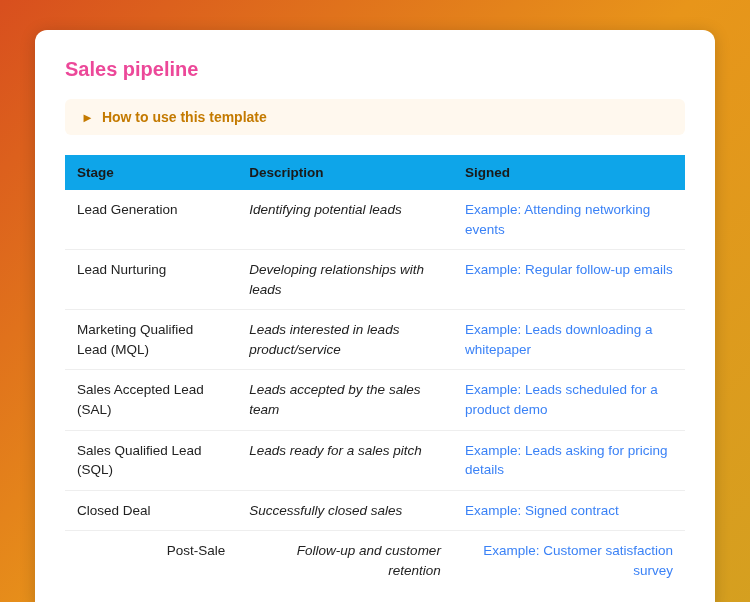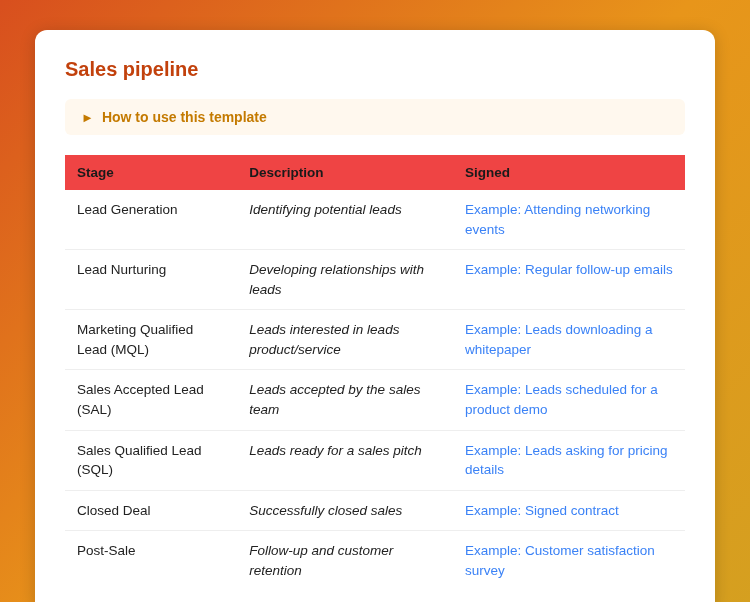--- a/index.html
+++ b/index.html
@@ -19,21 +19,21 @@
       background: #ffffff;
       border-radius: 12px;
       padding: 28px 30px 24px;
       width: 680px;
       box-shadow: 0 2px 16px rgba(0,0,0,0.18);
     }
 
     .card-title {
       font-size: 20px;
       font-weight: 700;
-      color: #c2410c;
+      color: #ec4899;
       margin-bottom: 18px;
     }
 
     .how-to-banner {
       background: #fff8ee;
       border-radius: 6px;
       padding: 10px 16px;
       margin-bottom: 20px;
       display: flex;
       align-items: center;
@@ -51,37 +51,38 @@
       font-size: 14px;
     }
 
     table {
       width: 100%;
       border-collapse: collapse;
       font-size: 13.5px;
     }
 
     thead tr {
-      background: #ef4444;
+      background: #0ea5e9;
     }
 
     thead th {
       padding: 10px 12px;
       text-align: left;
       font-weight: 700;
       color: #1a1a1a;
       font-size: 13.5px;
     }
 
     tbody tr {
       border-bottom: 1px solid #eeeeee;
     }
 
     tbody tr:last-child {
       border-bottom: none;
+      text-align: right;
     }
 
     tbody td {
       padding: 10px 12px;
       vertical-align: top;
       color: #222222;
       line-height: 1.45;
     }
 
     .td-description {

